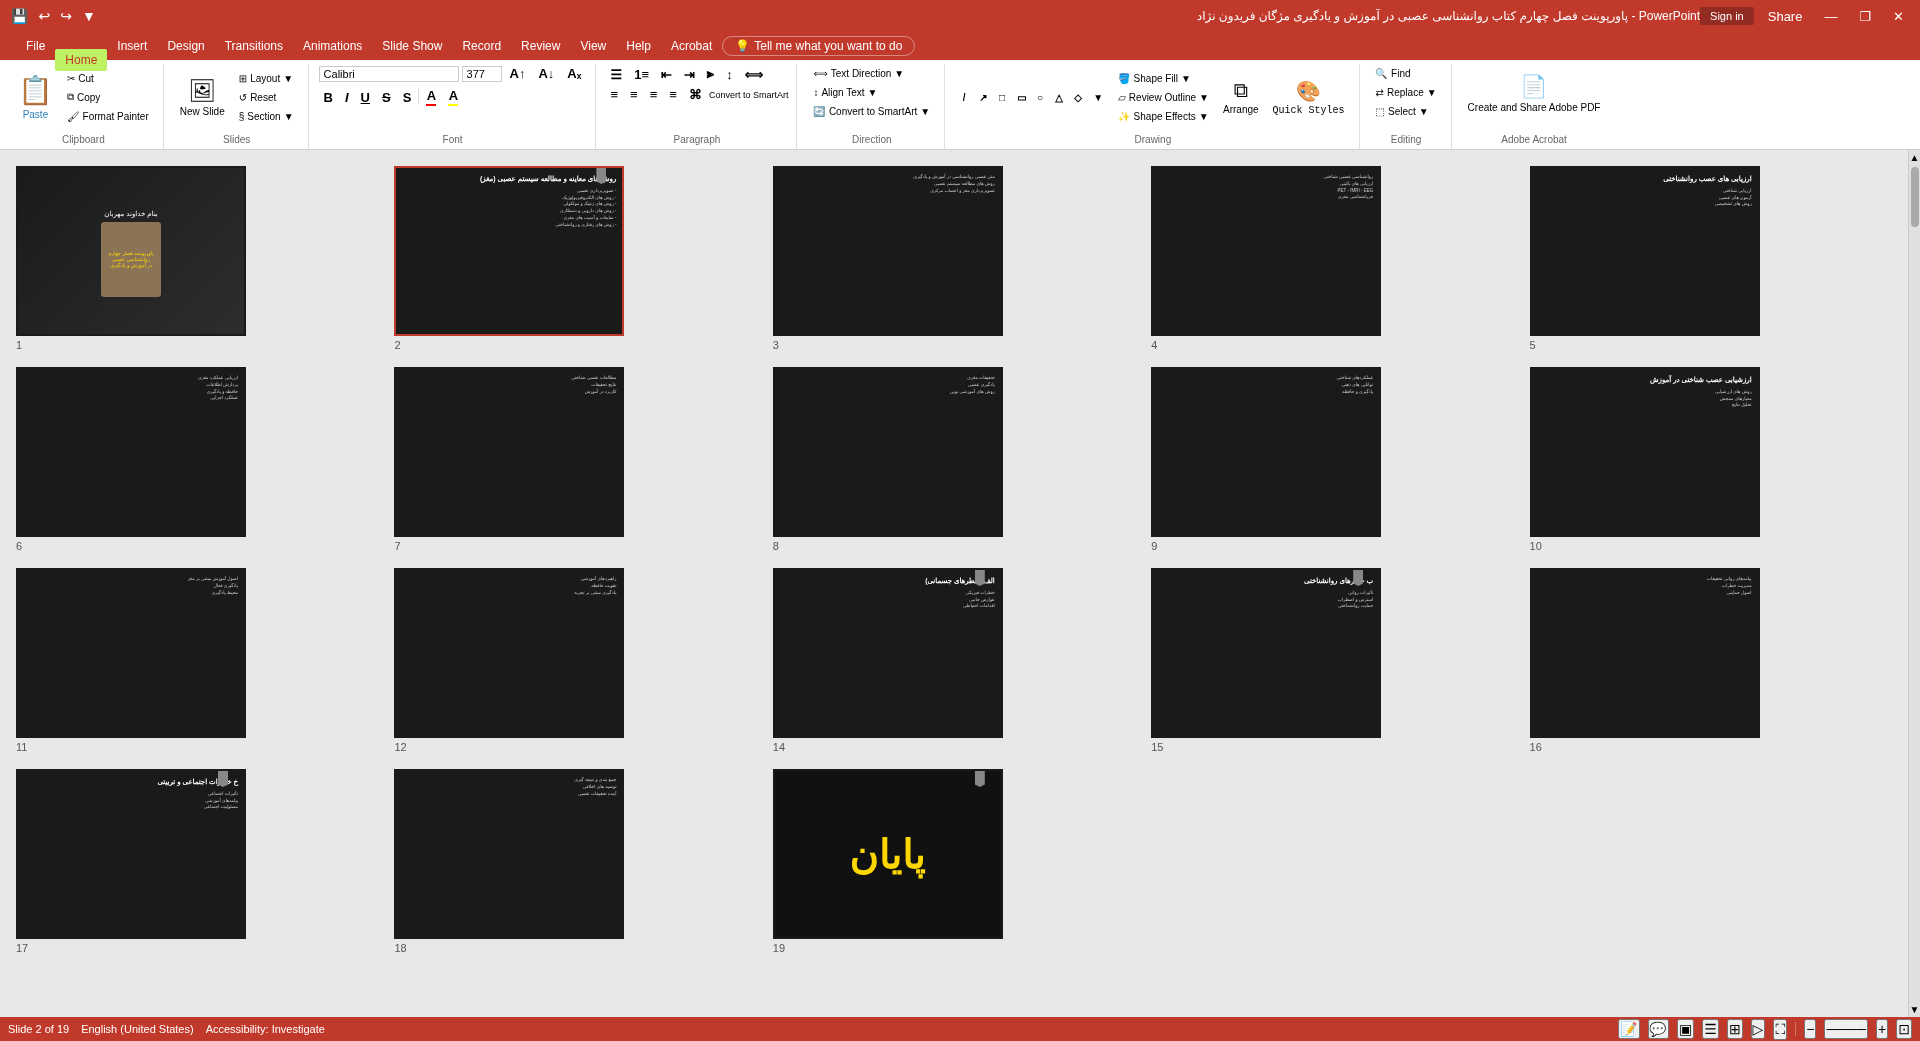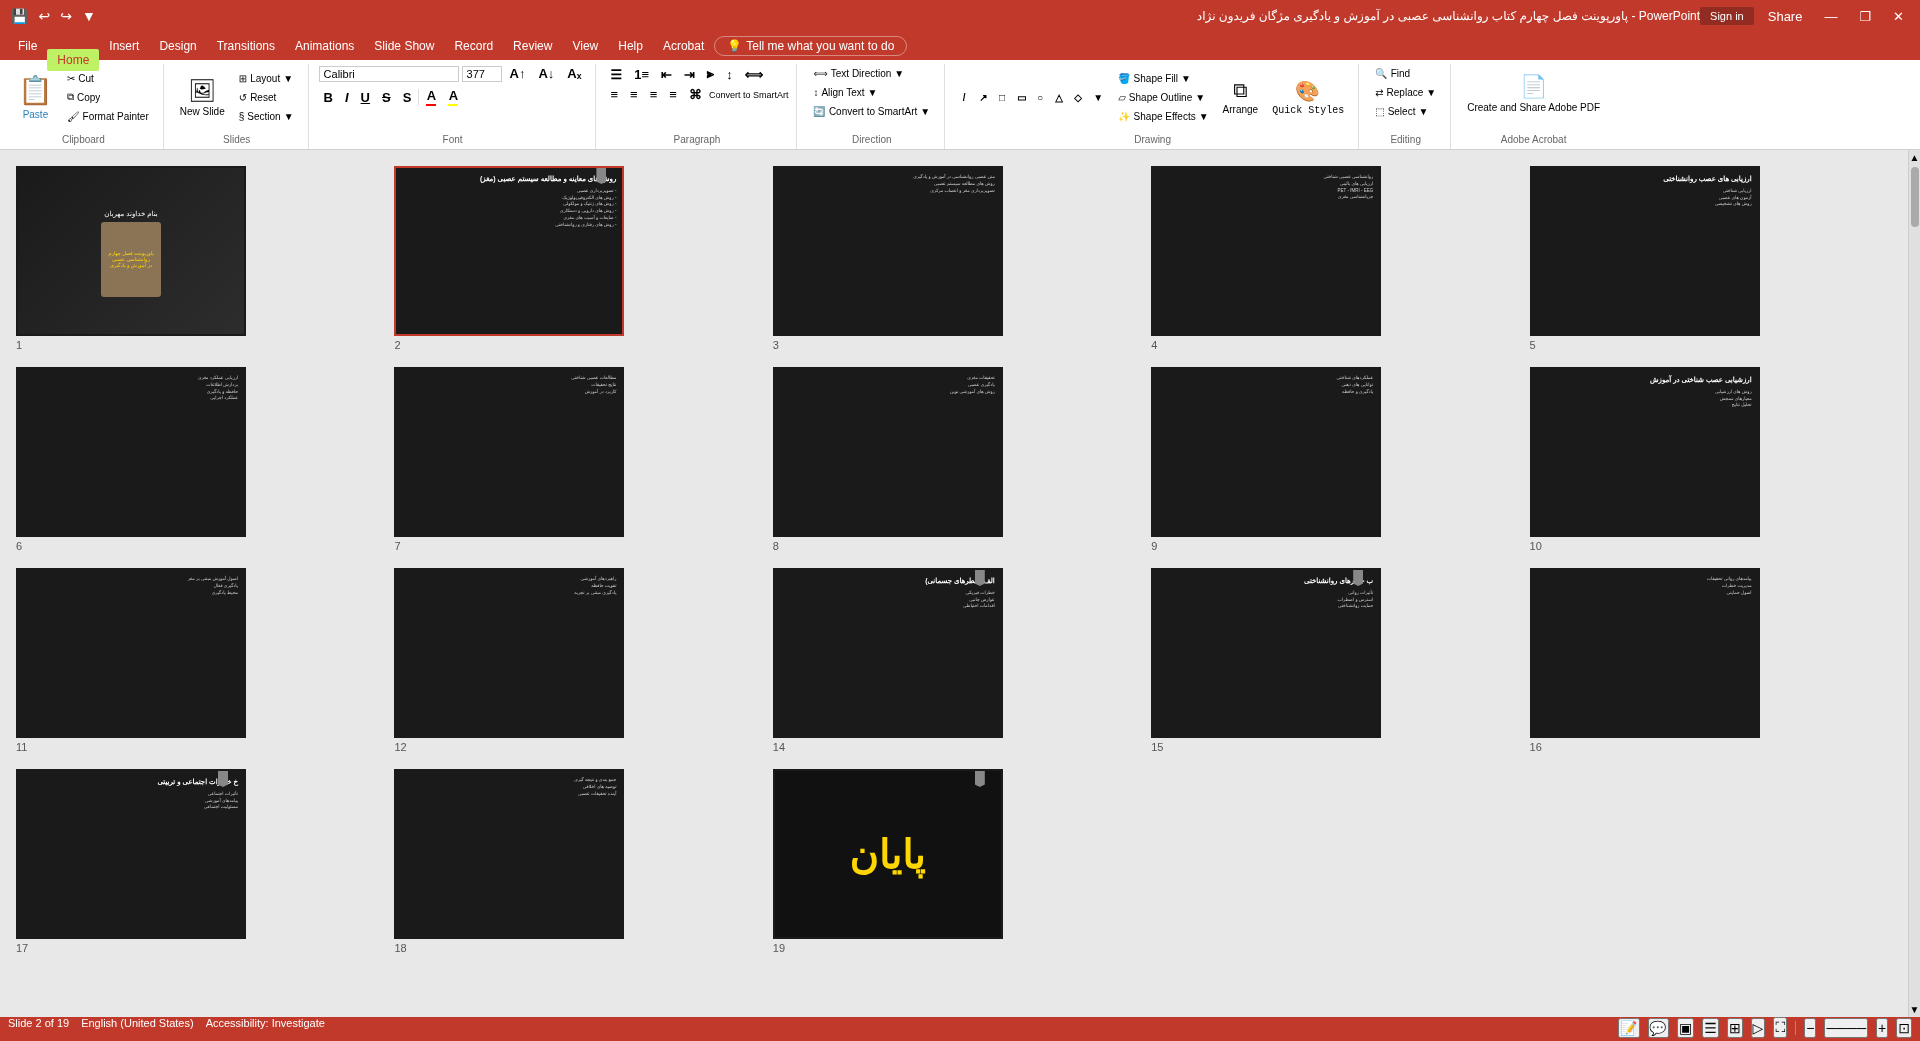--- a/index.html
+++ b/index.html
@@ -20,21 +20,21 @@
     .title-bar-right { display: flex; align-items: flex-start; gap: 6px; }
     .title-bar-btn { color: white; background: none; border: none; cursor: pointer; font-size: 13px; padding: 2px 8px; }
     .sign-in-btn { background: #922b21; color: white; border: none; padding: 3px 10px; cursor: pointer; font-size: 11px; border-radius: 2px; }
 
     
     .menu-bar {
       background: #c0392b;
       height: 28px;
       display: flex;
       align-items: center;
-      padding: 0 8px;
+      padding: 0 16px;
     }
     .menu-item { color: white; padding: 4px 10px; cursor: pointer; font-size: 12px; border-radius: 2px; }
     .menu-item:hover, .menu-item.active { background: rgba(255,255,255,0.2); }
     .menu-item.active { background: #bef264; color: #c0392b; margin-top: 28px; }
 
     
     .ribbon {
       background: white;
       border-bottom: 1px solid #d0d0d0;
       height: 90px;
@@ -234,21 +234,21 @@
       background: #888;
       clip-path: polygon(0 0, 100% 0, 100% 85%, 50% 100%, 0 85%);
     }
 
     
     .status-bar {
       background: #c0392b;
       color: white;
       height: 24px;
       display: flex;
-      align-items: flex-start;
+      align-items: center;
       justify-content: space-between;
       padding: 0 8px;
       font-size: 11px;
     }
     .status-left { display: flex; align-items: center; gap: 12px; }
     .status-right { display: flex; align-items: center; gap: 8px; }
     .status-icon { font-size: 14px; cursor: pointer; }
 
     
     .right-scrollbar {
@@ -444,21 +444,21 @@
         <button class="format-btn" style="font-size:10px;">◇</button>
         <button class="format-btn" style="font-size:10px;">▼</button>
       </div>
       <div class="ribbon-col">
         <div class="ribbon-btn-small">
           <span>🪣</span>
           <span>Shape Fill</span>▼
         </div>
         <div class="ribbon-btn-small">
           <span>▱</span>
-          <span>Shape Outline</span>▼
+          <span>Review Outline</span>▼
         </div>
         <div class="ribbon-btn-small">
           <span>✨</span>
           <span>Shape Effects</span>▼
         </div>
       </div>
       <div class="ribbon-btn">
         <span style="font-size:20px;">⧉</span>
         <span style="font-size:10px;">Arrange</span>
       </div>

